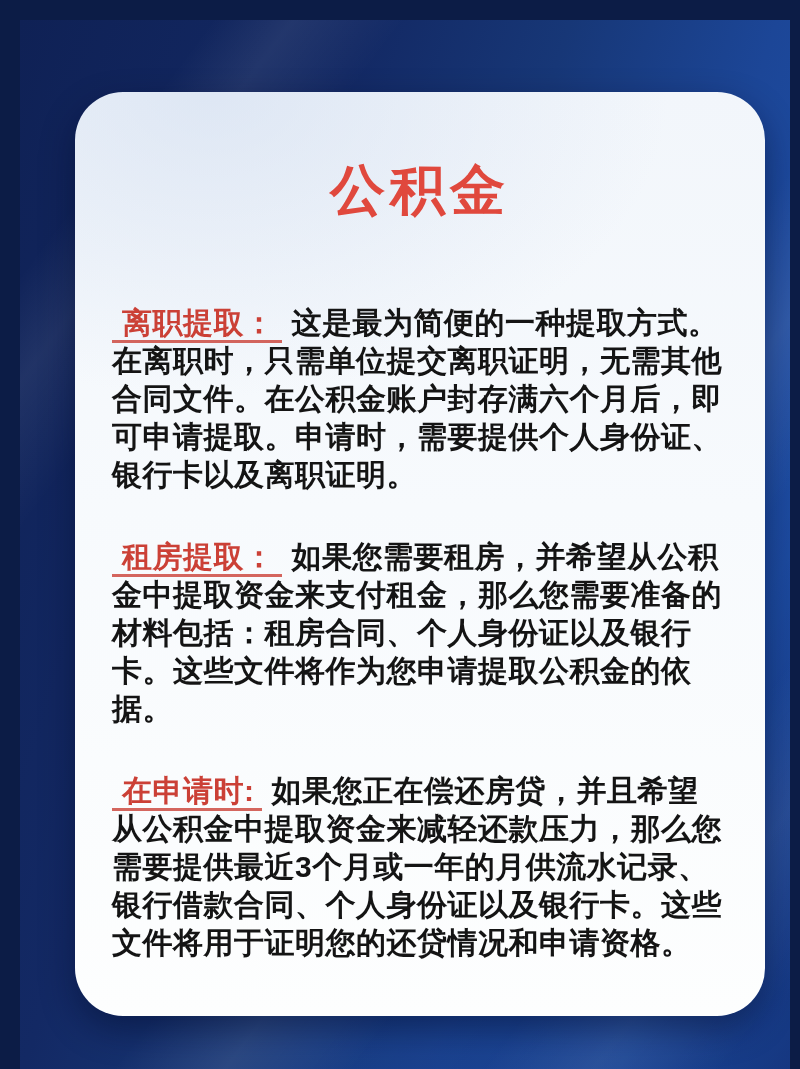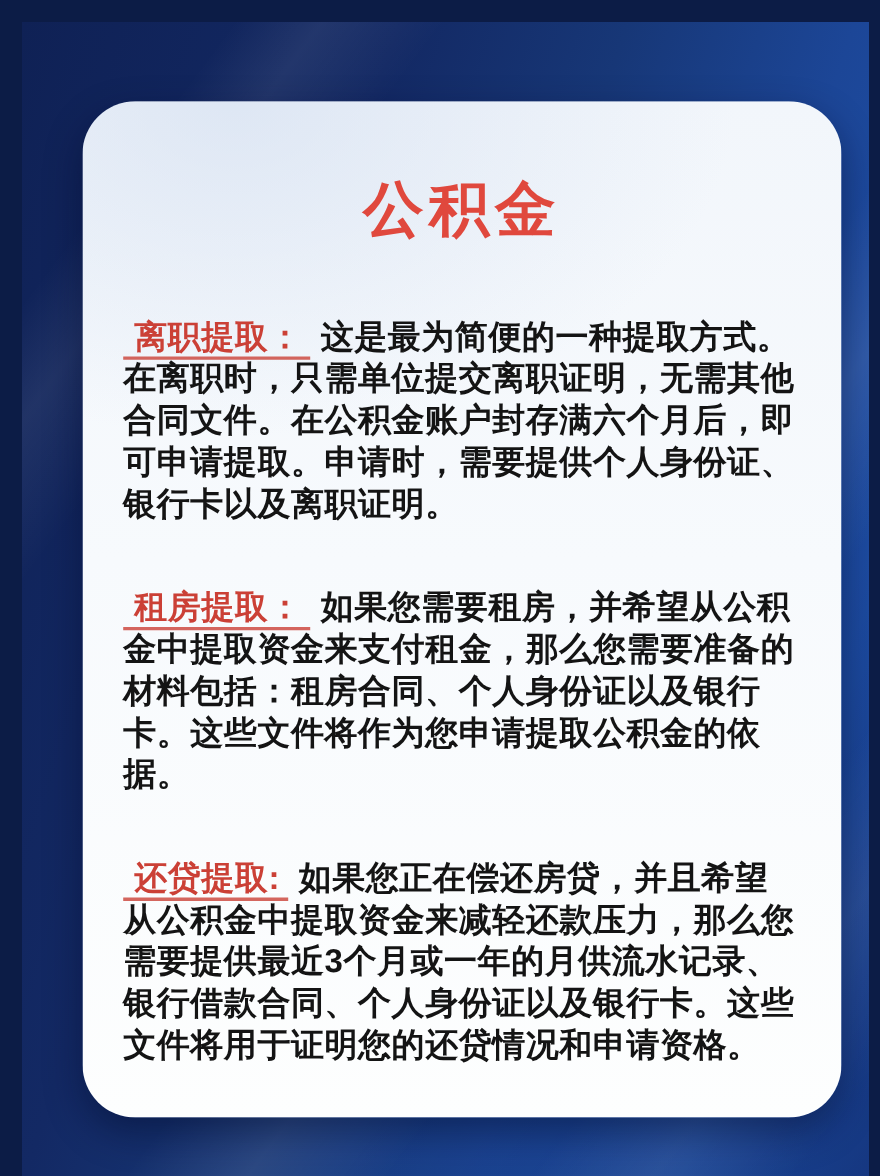--- a/index.html
+++ b/index.html
@@ -56,29 +56,29 @@
     font-weight: 700;
     font-size: 55px;
     line-height: 72px;
     letter-spacing: 5px;
   }
   .title .title-line { display: block; }
 
   .sections { margin-top: 22px; }
 
   .section {
-    margin-top: 36px;
+    margin-top: 24px;
     font-size: 30px;
     line-height: 38px;
     color: #141414;
     font-weight: 600;
     letter-spacing: 0.5px;
     text-align: left;
   }
-  .section:first-child { margin-top: 0; }
+  .section:first-child { margin-top: 16px; }
 
   .section-heading {
     color: #cb4036;
     font-weight: 700;
     border-bottom: 3px solid rgba(203, 64, 54, 0.8);
     padding-right: 7px;
     padding-bottom: 1px;
   }
 </style>
 </head>
@@ -93,17 +93,17 @@
       <span class="title-line">公积金</span>
     </h1>
 
     <div class="sections">
 
       <p class="section"><span class="section-heading">离职提取：</span><span class="section-body">这是最为简便的一种提取方式。在离职时，只需单位提交离职证明，无需其他合同文件。在公积金账户封存满六个月后，即可申请提取。申请时，需要提供个人身份证、银行卡以及离职证明。</span></p>
 
       <p class="section"><span class="section-heading">租房提取：</span><span class="section-body">如果您需要租房，并希望从公积金中提取资金来支付租金，那么您需要准备的材料包括：租房合同、个人身份证以及银行卡。这些文件将作为您申请提取公积金的依据。</span></p>
 
 
-      <p class="section"><span class="section-heading">还贷提取:</span><span class="section-body">如果您正在偿还房贷，并且希望从公积金中提取资金来减轻还款压力，那么您需要提供最近3个月或一年的月供流水记录、银行借款合同、个人身份证以及银行卡。这些文件将用于证明您的还贷情况和申请资格。</span></p>
+      <p class="section"><span class="section-heading">在申请时:</span><span class="section-body">如果您正在偿还房贷，并且希望从公积金中提取资金来减轻还款压力，那么您需要提供最近3个月或一年的月供流水记录、银行借款合同、个人身份证以及银行卡。这些文件将用于证明您的还贷情况和申请资格。</span></p>
 
     </div>
   </div>
 </div>
 
 </body></html>

